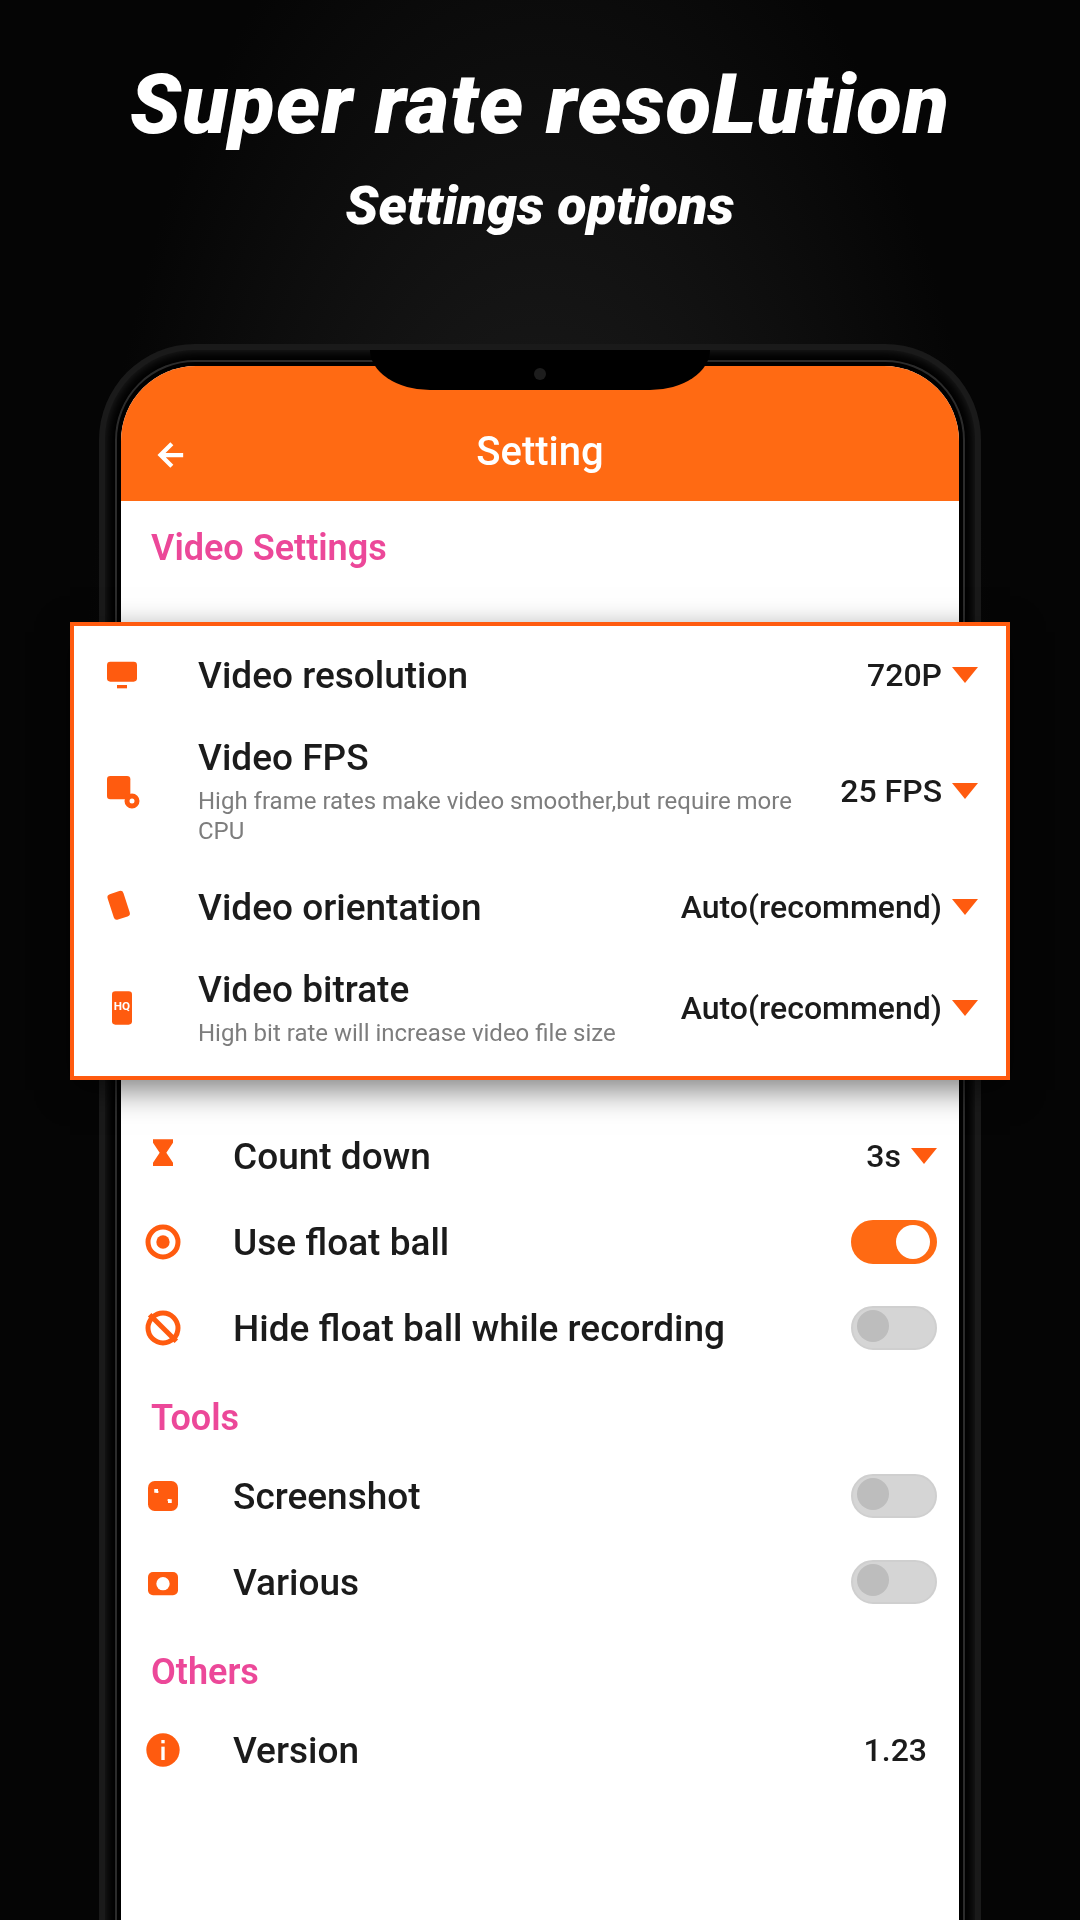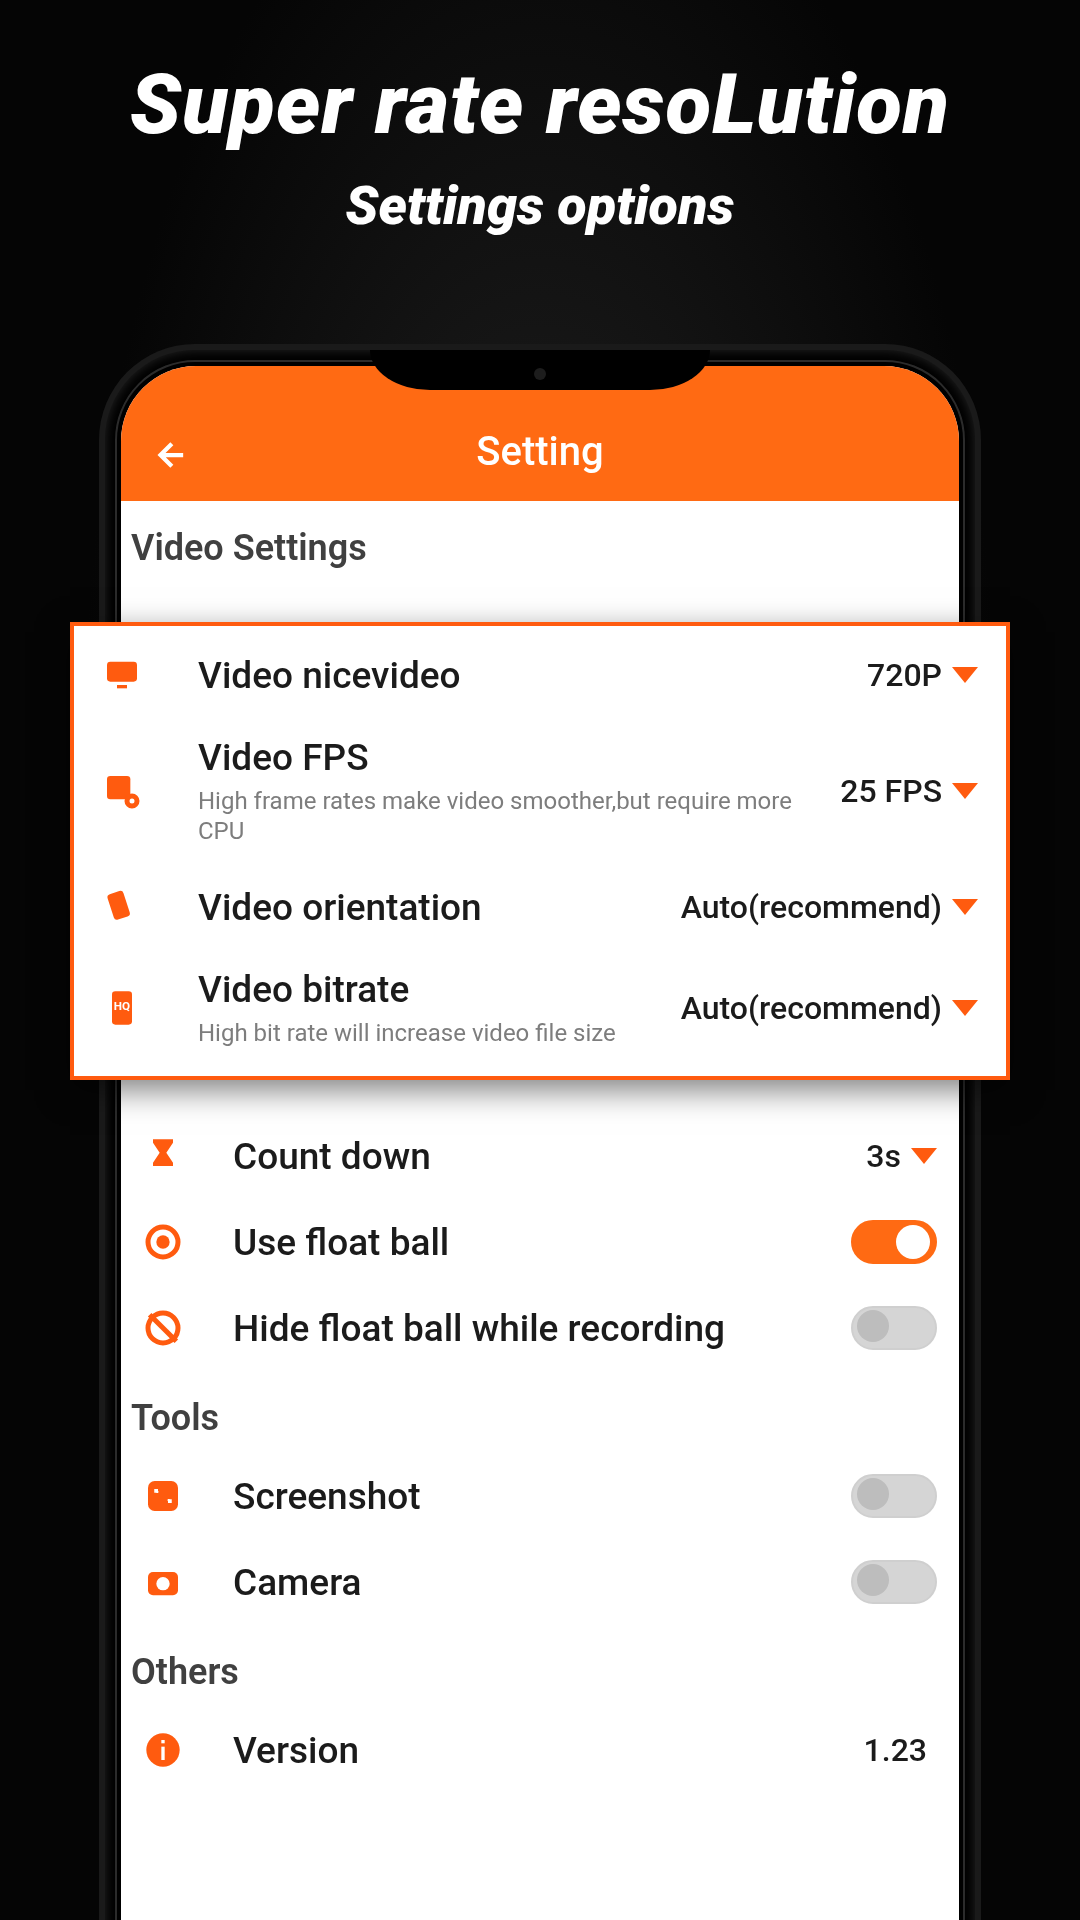--- a/index.html
+++ b/index.html
@@ -110,22 +110,22 @@
     display:flex;align-items:center;justify-content:center;
   }
   .back-arrow svg { width: 34px; height: 34px; stroke:#fff; fill:none; stroke-width:3; }
 
   
   .content { padding: 0 0 0 0; }
 
   .section-title {
     font-size: 36px;
     font-weight: 600;
-    color: #404040;
-    padding: 26px 10px 14px;
+    color: #ec4899;
+    padding: 26px 30px 14px;
   }
 
   .item {
     display: flex;
     align-items: center;
     padding: 20px 22px;
     min-height: 86px;
   }
   .item.short{min-height:80px;}
   .item-icon {
@@ -285,21 +285,21 @@
       </div>
 
       <div class="item">
         <div class="item-icon">
           <svg viewBox="0 0 24 24">
               <rect class="i-fill" x="3" y="6" width="18" height="14" rx="3"></rect>
               <circle fill="#fff" cx="12" cy="13" r="4"></circle>
             </svg>
         </div>
         <div class="item-main">
-            <div class="item-title">Camera</div>
+            <div class="item-title">Various</div>
           </div>
         <div class="toggle">
             <div class="knob"></div>
           </div>
       </div>
 
       <div class="section-title">Others</div>
 
       <div class="item">
         <div class="item-icon">
@@ -322,21 +322,21 @@
 <div class="highlight-card">
 
   <div class="item">
     <div class="item-icon">
       <svg viewBox="0 0 24 24">
           <rect class="i-fill" x="3" y="4" width="18" height="12" rx="2"></rect>
           <rect class="i-fill" x="9" y="18" width="6" height="2"></rect>
         </svg>
     </div>
     <div class="item-main">
-        <div class="item-title">Video nicevideo</div>
+        <div class="item-title">Video resolution</div>
       </div>
     <div class="item-value">720P</div>
     <div class="chev"></div>
   </div>
 
   <div class="item">
     <div class="item-icon">
       <svg viewBox="0 0 24 24">
           <rect class="i-fill" x="3" y="3" width="14" height="14" rx="2"></rect>
           <circle fill="#fff" cx="18" cy="18" r="3"></circle>

